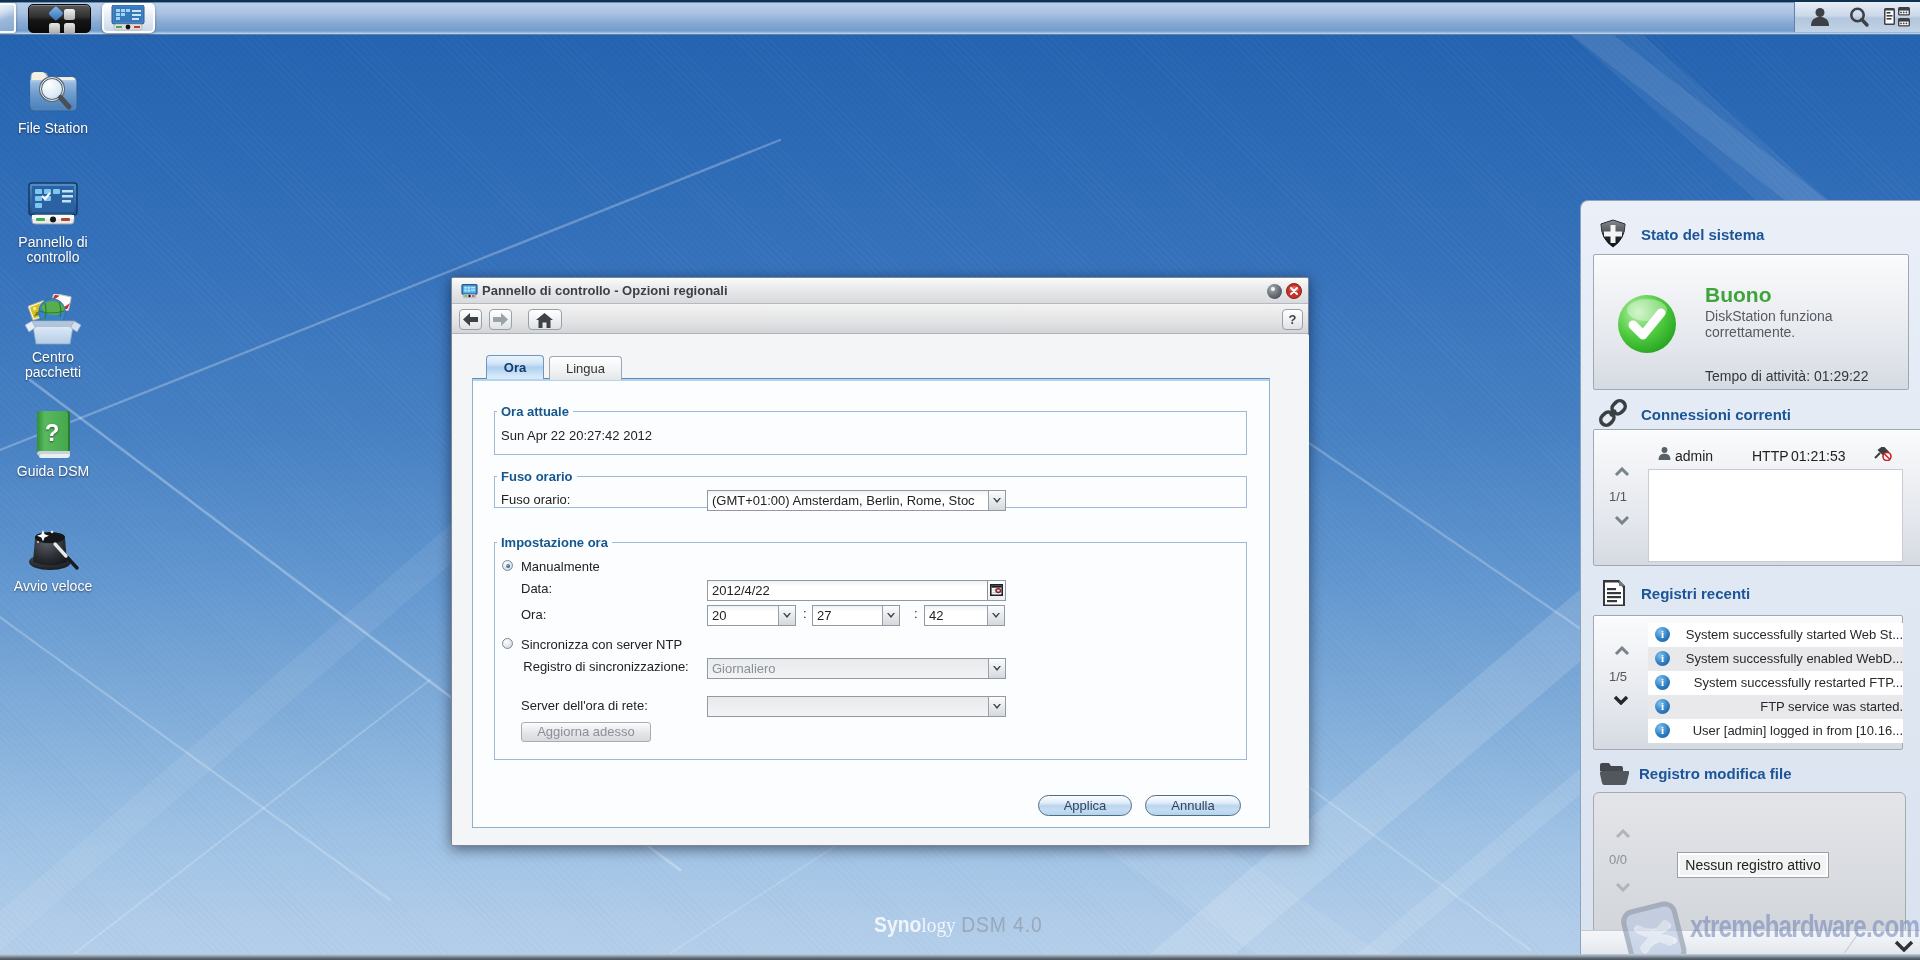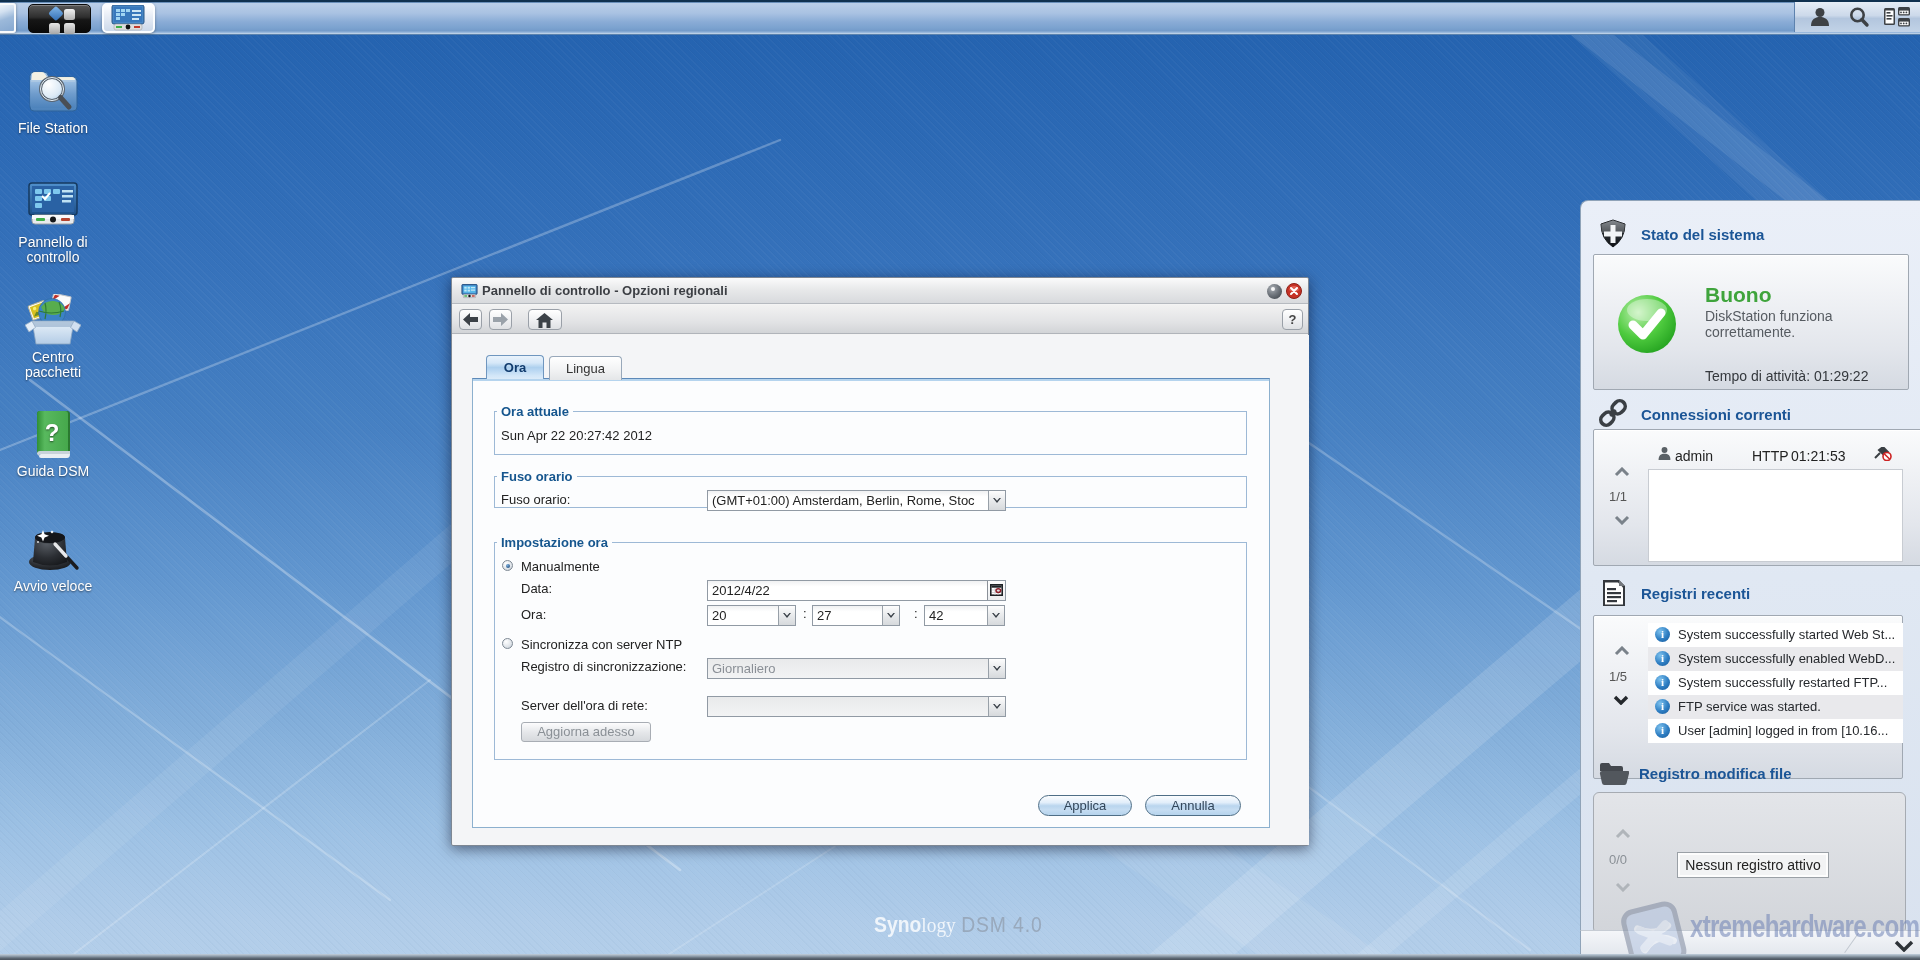--- a/index.html
+++ b/index.html
@@ -43,21 +43,21 @@
 
 .tab { position:absolute; font-size:13px; height:24px; border:1px solid #98a8ba; border-bottom:none;
   border-radius:4px 4px 0 0; text-align:center; line-height:23px; }
 #tabora { left:34px; top:77px; width:58px; background:linear-gradient(180deg,#eaf3fc 0%,#d6e8f8 30%,#aed0ee 50%,#bcd9f3 65%,#d2e6f8 85%,#dcebf9 100%);
   border-color:#6f96bf; color:#123c6e; font-weight:bold; z-index:3;}
 #tablin { left:97px; top:78px; width:73px; background:linear-gradient(180deg,#ffffff 0%,#f2f3f4 55%,#e4e6e8 100%); color:#333; z-index:2;}
 #panel { position:absolute; left:20px; top:100px; width:798px; height:450px; background:#fcfdfe;
   border:1px solid #8cb0ce; border-top:1px solid #5d89b8; box-shadow:inset 0 2px 0 #b5d4ee; }
 .fs { position:absolute; border:1px solid #9db9d6; }
 .fs .leg { position:absolute; top:-8px; left:2px; background:#fcfdfe; padding:0 4px; font-size:13px; font-weight:bold; color:#16568e; }
-.lbl { position:absolute; font-size:13px; color:#222; }
+.lbl { position:absolute; font-size:13px; color:#222;text-align:center; }
 .field { position:absolute; height:21px; border:1px solid #919aa4; background:linear-gradient(180deg,#f0f1f2 0%,#ffffff 30%,#ffffff 100%);
   font-size:13px; color:#222; line-height:19px; padding-left:4px; white-space:nowrap; overflow:hidden; }
 .trig { position:absolute; right:0; top:0; width:17px; height:19px; border-left:1px solid #98a0a8;
   background:linear-gradient(180deg,#fdfdfd 0%,#e8eaec 50%,#d6d9dc 100%); }
 .trig:after { content:""; position:absolute; left:4px; top:7px; width:8px; height:5px;
   background:#3a4148; clip-path:polygon(0 0,20% 0,50% 55%,80% 0,100% 0,50% 100%); }
 .dis { background:linear-gradient(180deg,#e9eaeb 0%,#f2f3f4 100%); color:#8a8f96; }
 .radio { position:absolute; width:11px; height:11px; border-radius:50%; border:1px solid #7e8994;
   background:radial-gradient(circle at 35% 30%,#ffffff 0%,#dfe4e9 60%,#b9c2cb 100%); }
 .radio.on:after { content:""; position:absolute; left:2.5px; top:2.5px; width:4px; height:4px; border-radius:50%;
@@ -479,21 +479,21 @@
     <path d="M4 3.5 h13 l5 5 v17 h-18 Z" fill="#ffffff"></path>
     <path d="M18 1 v6 h6 Z" fill="#74787d"></path>
     <g fill="#34383d">
         <rect x="6" y="9" width="9" height="2.2"></rect>
         <rect x="6" y="13" width="14" height="2.2"></rect>
         <rect x="6" y="17" width="14" height="2.2"></rect>
         <rect x="6" y="21" width="10" height="2.2"></rect>
       </g>
   </svg>
   <div class="whead" style="left:60px;top:384px;">Registri recenti</div>
-  <div class="wbox" style="left:12px;top:414px;width:310px;height:164px;">
+  <div class="wbox" style="left:12px;top:414px;width:310px;height:135px;text-align:right;">
     <div class="lrow" style="top:7px;background:#ffffff;">System successfully started Web St...</div>
     <div class="lrow" style="top:31px;background:#e9e9ec;">System successfully enabled WebD...</div>
     <div class="lrow" style="top:55px;background:#ffffff;">System successfully restarted FTP...</div>
     <div class="lrow" style="top:79px;background:#e9e9ec;">FTP service was started.</div>
     <div class="lrow" style="top:103px;background:#ffffff;">User [admin] logged in from [10.16...</div>
   </div>
   <svg class="arr" style="left:33px;top:445px;" viewBox="0 0 16 10">
       <path d="M2 8 L8 2 L14 8" stroke="#7a828a" stroke-width="3" fill="none"></path>
     </svg>
   <div class="pg" style="left:28px;top:468px;">1/5</div>

